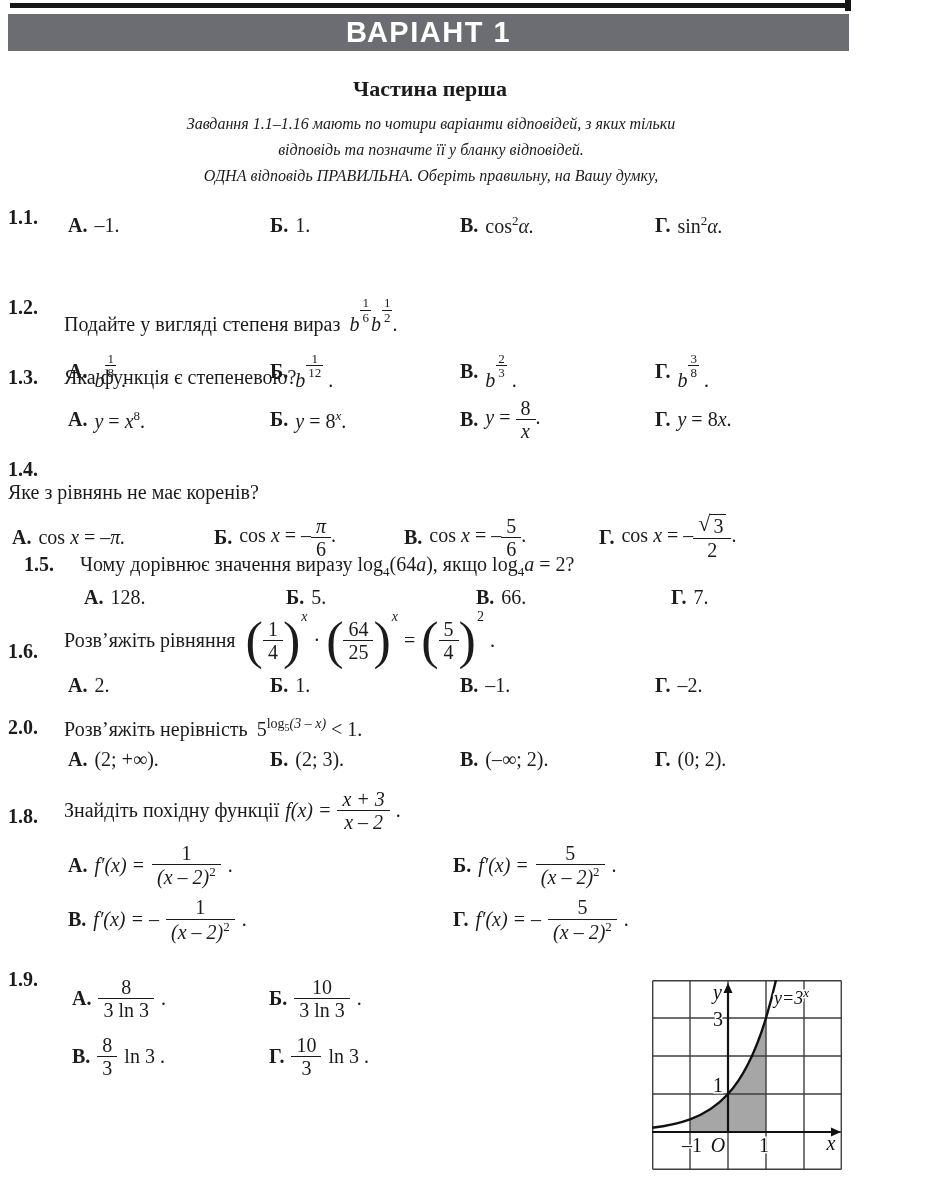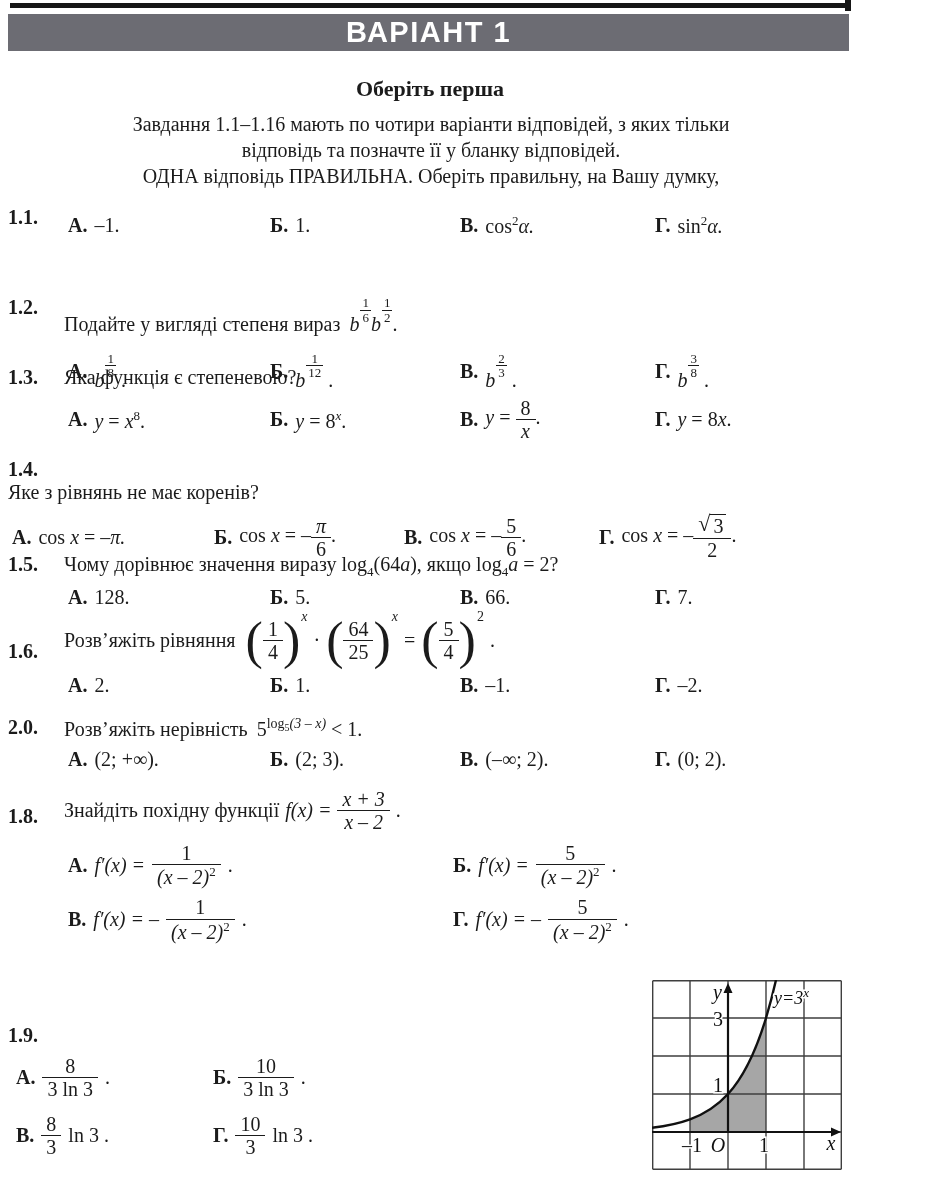--- a/index.html
+++ b/index.html
@@ -7,21 +7,21 @@
         font-family:"Liberation Serif",serif;color:#1b1b1b;font-size:20px;overflow:hidden;}
   .toprule{position:absolute;left:10px;top:3px;width:836px;height:5px;background:#161616;}
   .toprule-tick{position:absolute;left:845px;top:0;width:6px;height:11px;background:#161616;}
   .banner{position:absolute;left:8px;top:14px;width:841px;height:37px;background:#6c6c73;
           display:flex;align-items:center;justify-content:center;}
   .banner-title{font-family:"Liberation Sans",sans-serif;font-weight:bold;font-size:29px;
                 color:#ffffff;letter-spacing:1.5px;}
   .part-title{position:absolute;left:0;top:76px;width:860px;text-align:center;
               font-weight:bold;font-size:22px;}
   .instr{position:absolute;left:20px;top:111px;width:822px;text-align:center;
-         font-size:20px;line-height:26px;}
+         font-style:italic;font-size:16px;line-height:26px;}
   .q{position:absolute;left:8px;display:flex;align-items:flex-start;}
   .qnum{width:56px;flex:none;font-weight:bold;}
   .qbody{flex:1;}
   .qrow{display:flex;align-items:center;gap:6px;}
   .opts{display:grid;align-items:center;}
   .opts4{grid-template-columns:202px 190px 195px 1fr;padding-left:4px;}
   .opts2{grid-template-columns:385px 1fr;padding-left:4px;row-gap:8px;}
   .opts2n{grid-template-columns:197px 1fr;padding-left:8px;row-gap:12px;}
   .opt{display:flex;align-items:center;gap:7px;}
   .olab{font-weight:bold;}
@@ -52,21 +52,21 @@
 
 <div class="page">
 
   <div class="toprule"></div>
   <div class="toprule-tick"></div>
 
   <div class="banner">
     <span class="banner-title">ВАРІАНТ 1</span>
   </div>
 
-  <div class="part-title">Оберіть перша</div>
+  <div class="part-title">Частина перша</div>
 
   <div class="instr">
     <div>Завдання 1.1–1.16 мають по чотири варіанти відповідей, з яких тільки</div>
     <div>відповідь та позначте її у бланку відповідей.</div>
     <div>ОДНА відповідь ПРАВИЛЬНА. Оберіть правильну, на Вашу думку,</div>
   </div>
 
   <div class="q" style="top:206px;">
     <span class="qnum">1.1.</span>
     <div class="qbody">
@@ -167,21 +167,21 @@
             <b class="olab">Г.</b>
             <span><span>cos</span> <span class="var">x</span><span> = –</span><span class="frac"><span class="num"><span class="sqrt">
                     <span class="rad">√</span>
                     <span class="rcd">3</span>
                   </span></span><span class="den">2</span></span><span>.</span></span>
           </span>
       </div>
     </div>
   </div>
 
-  <div class="q" style="top:553px;">
+  <div class="q" style="top:553px;margin-left:16px;">
     <span class="qnum">1.5.</span>
     <div class="qbody">
       <div><span>Чому дорівнює значення виразу log</span><sub>4</sub><span>(64</span><span class="var">a</span><span>), якщо log</span><sub>4</sub><span class="var">a</span><span> = 2?</span></div>
       <div class="opts opts4" style="margin-top:6px;">
         <span class="opt">
             <b class="olab">А.</b>
             <span>128.</span>
           </span>
         <span class="opt">
             <b class="olab">Б.</b>
@@ -340,21 +340,21 @@
                 <span class="num">5</span>
                 <span class="den"><span class="mi">(x – 2)</span><sup>2</sup></span>
               </span>
               <span>.</span>
             </span>
           </span>
       </div>
     </div>
   </div>
 
-  <div class="q" style="top:1024px;flex-direction:column;">
+  <div class="q" style="top:968px;">
     <span class="qnum">1.9.</span>
     <div class="qbody" style="max-width:580px;">
       <div class="opts opts2n" style="margin-top:8px;">
         <span class="opt">
             <b class="olab">А.</b>
             <span class="opt">
               <span class="frac">
                 <span class="num">8</span>
                 <span class="den">3 ln 3</span>
               </span>

